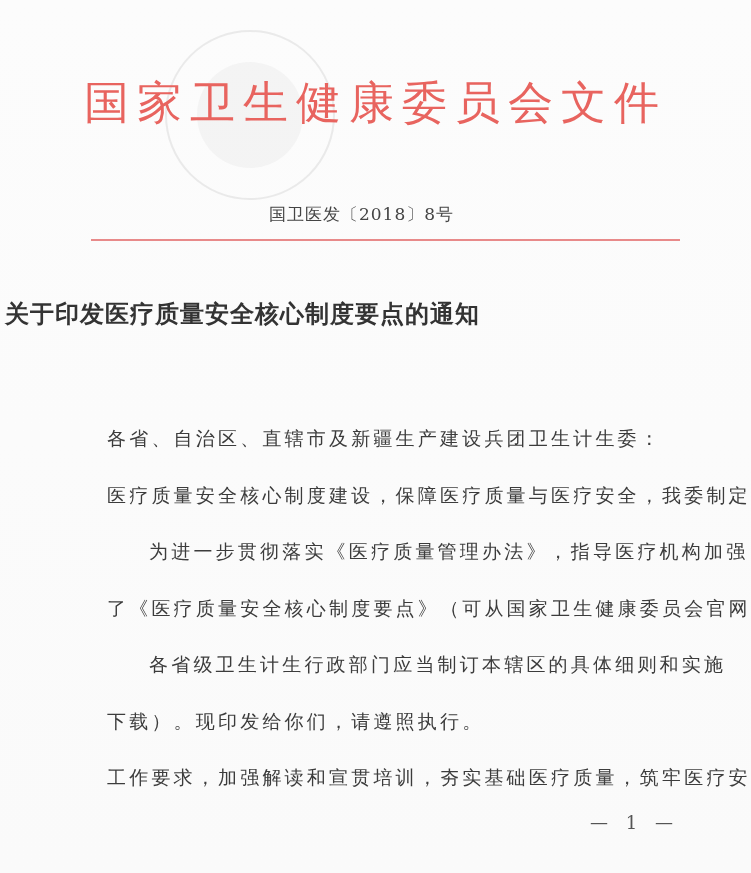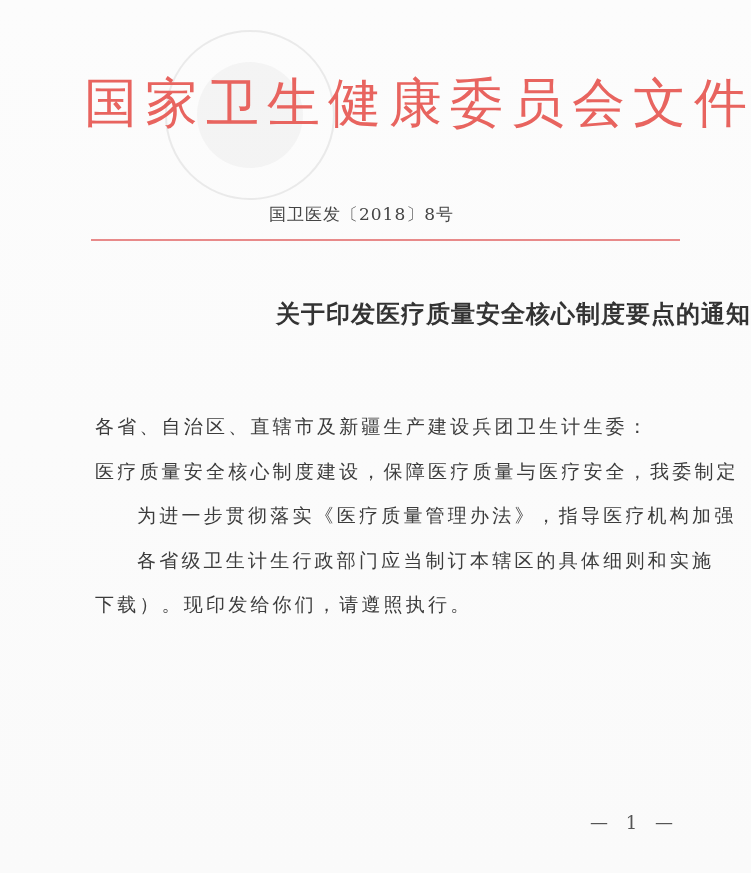--- a/index.html
+++ b/index.html
@@ -37,21 +37,21 @@
       width: 106px; height: 106px;
       border-radius: 50%;
       background: rgba(210, 210, 210, 0.18);
     }
     .header-title {
       position: absolute;
       left: 84px;
       top: 68px;
       width: 600px;
       font-family: "DejaVu Serif", "Liberation Serif", serif;
-      font-size: 53px;
+      font-size: 45px;
       line-height: 70px;
       color: #e8645f;
       letter-spacing: 8px;
       white-space: nowrap;
     }
     .doc-number {
       position: absolute;
       left: 0;
       width: 751px;
       top: 203px;
@@ -68,41 +68,41 @@
       top: 239px;
       width: 589px;
       height: 2px;
       background: #e88a8a;
     }
     .notice-title {
       position: absolute;
       left: 0;
       width: 751px;
       top: 298px;
-      text-align: right;
+      text-align: left;
       font-family: "DejaVu Sans", "Liberation Sans", sans-serif;
       font-weight: bold;
       font-size: 24px;
       color: #333;
       letter-spacing: 1px;
-      padding-left: 16px;
+      padding-left: 5px;
       box-sizing: border-box;
     }
     .body-text {
       position: absolute;
       left: 95px;
       top: 404px;
       width: 600px;
       font-size: 19px;
       line-height: 44.5px;
       color: #3c3c3c;
       letter-spacing: 3.2px;
     }
     .para {
-      margin: 0;
+      margin: 12px;
       text-indent: 0;
       white-space: nowrap;
     }
     .para.indent {
       padding-left: 42px;
     }
     .page-number {
       position: absolute;
       left: 590px;
       top: 812px;
@@ -125,19 +125,21 @@
   <div class="doc-number">国卫医发〔2018〕8号</div>
 
   <div class="red-rule"></div>
 
   <div class="notice-title">关于印发医疗质量安全核心制度要点的通知</div>
 
   <div class="body-text">
     <p class="para">各省、自治区、直辖市及新疆生产建设兵团卫生计生委：</p>
     <p class="para">医疗质量安全核心制度建设，保障医疗质量与医疗安全，我委制定</p>
     <p class="para indent">为进一步贯彻落实《医疗质量管理办法》，指导医疗机构加强</p>
+    <p class="para">了《医疗质量安全核心制度要点》（可从国家卫生健康委员会官网</p>
     <p class="para indent">各省级卫生计生行政部门应当制订本辖区的具体细则和实施</p>
     <p class="para">下载）。现印发给你们，请遵照执行。</p>
+    <p class="para">工作要求，加强解读和宣贯培训，夯实基础医疗质量，筑牢医疗安</p>
   </div>
 
   <div class="page-number">— 1 —</div>
 
 </div>
 
 </body></html>

